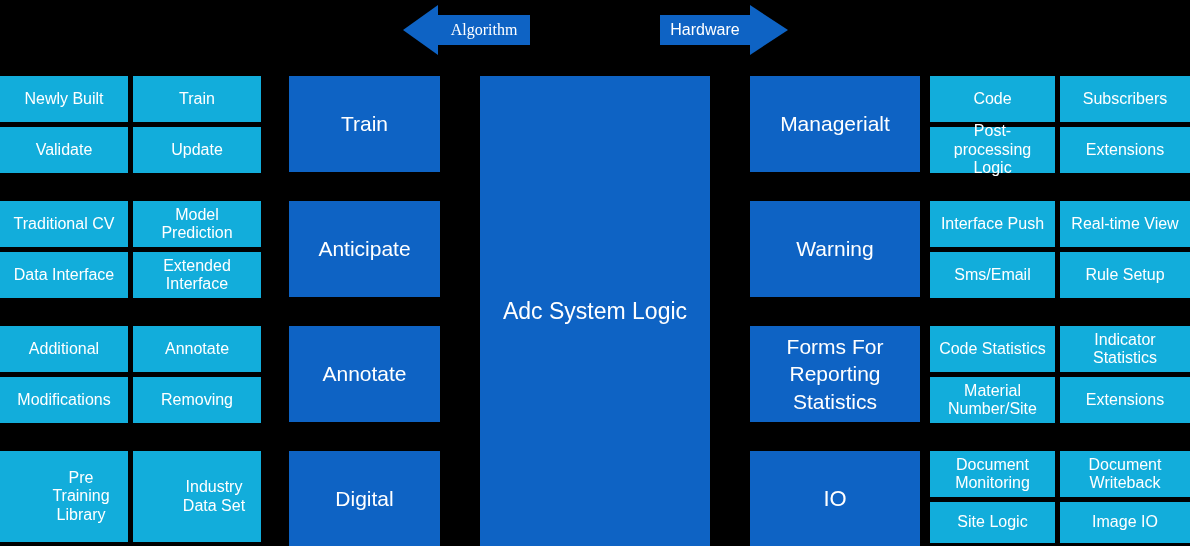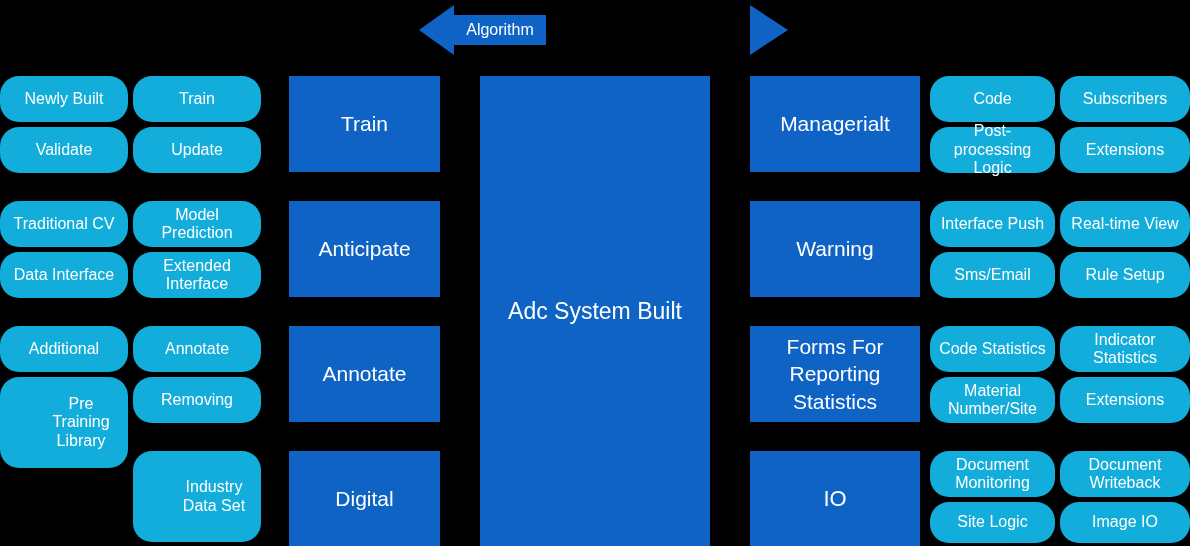--- a/index.html
+++ b/index.html
@@ -22,21 +22,20 @@
 
   .sb {
     background: var(--cyan, #12ADDB);
     height: 46px;
     margin-bottom: 5px;
     display: flex; align-items: center; justify-content: center;
     text-align: center;
     font-size: 16px; line-height: 1.15;
     padding: 0 6px; box-sizing: border-box;
     flex: none;
-    border-radius: 19px;
   }
   .ge   { margin-bottom: 28px; }
   .tall { height: 91px; margin-bottom: 0; padding-left: 40px; }
   .last { height: 41px; margin-bottom: 0; }
 
   .mb {
     background: var(--blue, #0E63C4);
     height: 96px;
     margin-bottom: 29px;
     display: flex; align-items: center; justify-content: center;
@@ -58,21 +57,21 @@
   }
 
   .arrow { position: absolute; top: 5px; height: 50px; }
   .arrow .head { position: absolute; width: 0; height: 0; top: 0; }
   .arrow .body {
     position: absolute; top: 10px; height: 30px;
     background: var(--blue, #0E63C4);
     display: flex; align-items: center; justify-content: center;
     font-size: 16px;
   }
-  .arrow-left  { left: 419px; width: 127px; }
+  .arrow-left  { left: 403px; width: 127px; font-family: Liberation Serif, serif; }
   .arrow-left .head {
     left: 0;
     border-top: 25px solid transparent;
     border-bottom: 25px solid transparent;
     border-right: 35px solid var(--blue, #0E63C4);
   }
   .arrow-left .body { left: 35px; width: 92px; }
   .arrow-right { left: 660px; width: 128px; }
   .arrow-right .body { left: 0; width: 90px; }
   .arrow-right .head {
@@ -86,50 +85,52 @@
 <body>
 
 <div id="stage">
 
   <div class="arrow arrow-left">
     <div class="head"></div>
     <div class="body">Algorithm</div>
   </div>
 
   <div class="arrow arrow-right">
+    <div class="body">Hardware</div>
     <div class="head"></div>
   </div>
 
   <div class="col col-left-a">
     <div class="sb">Newly Built</div>
     <div class="sb ge">Validate</div>
     <div class="sb">Traditional CV</div>
     <div class="sb ge">Data Interface</div>
     <div class="sb">Additional</div>
+    <div class="sb ge">Modifications</div>
     <div class="sb tall">Pre Training Library</div>
   </div>
 
   <div class="col col-left-b">
     <div class="sb">Train</div>
     <div class="sb ge">Update</div>
     <div class="sb">Model Prediction</div>
     <div class="sb ge">Extended Interface</div>
     <div class="sb">Annotate</div>
     <div class="sb ge">Removing</div>
     <div class="sb tall">Industry Data Set</div>
   </div>
 
   <div class="col col-mid-left">
     <div class="mb">Train</div>
     <div class="mb">Anticipate</div>
     <div class="mb">Annotate</div>
     <div class="mb mb-last">Digital</div>
   </div>
 
-  <div class="center-core">Adc System Built</div>
+  <div class="center-core">Adc System Logic</div>
 
   <div class="col col-mid-right">
     <div class="mb">Managerialt</div>
     <div class="mb">Warning</div>
     <div class="mb">Forms For Reporting Statistics</div>
     <div class="mb mb-last small-label">IO</div>
   </div>
 
   <div class="col col-right-a">
     <div class="sb">Code</div>

